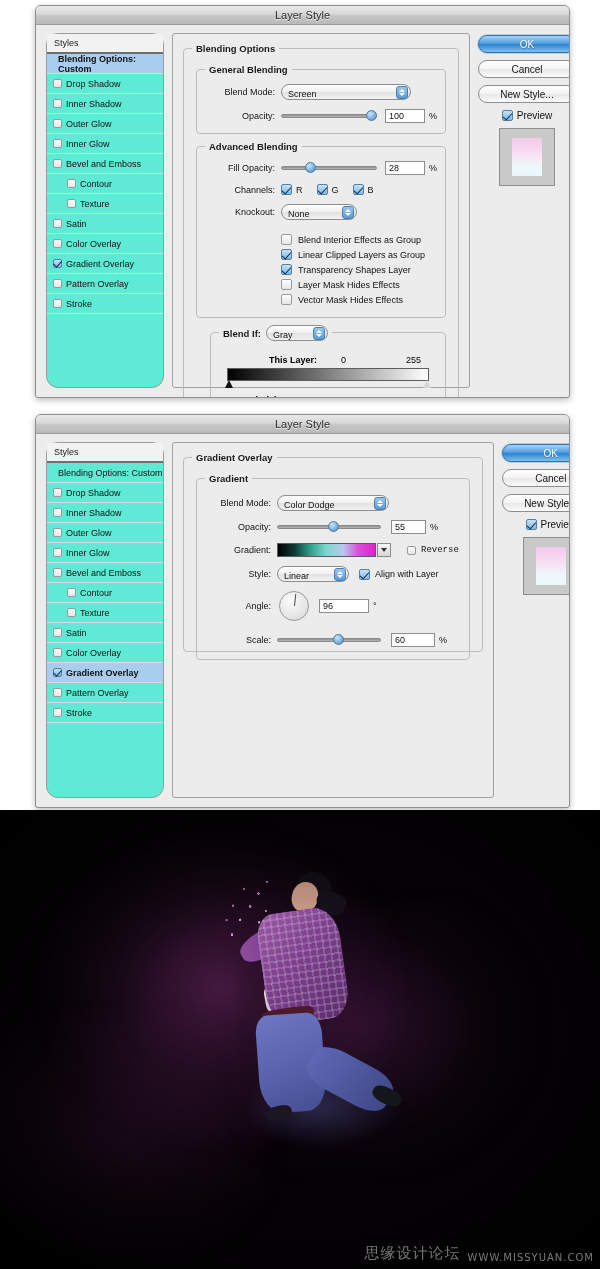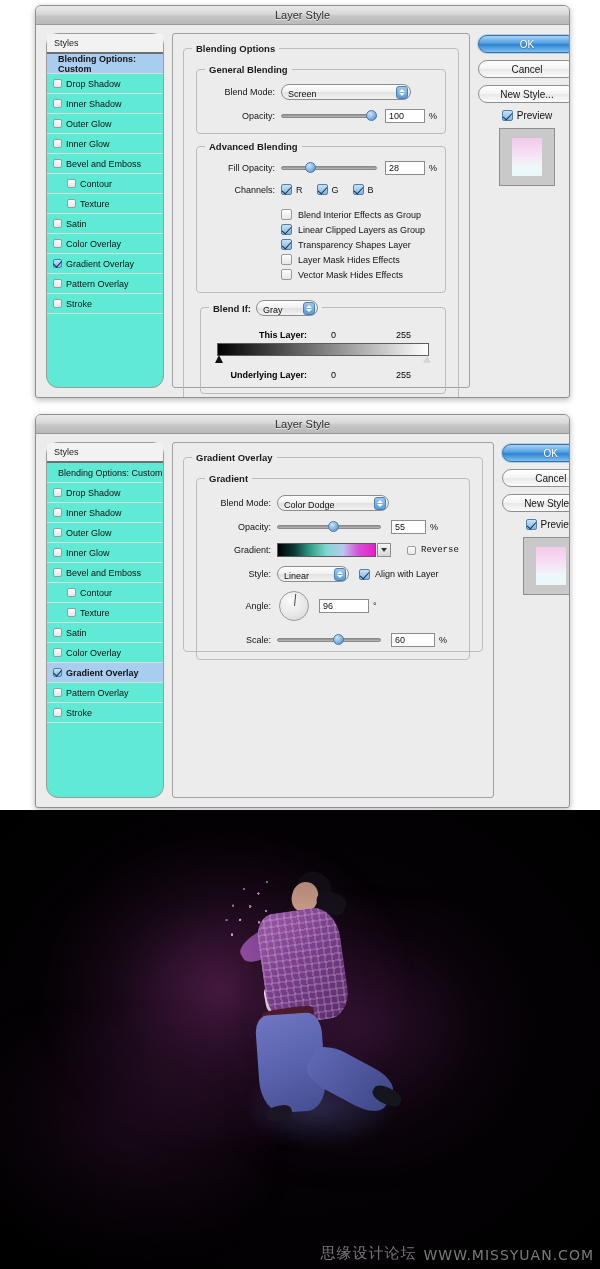--- a/index.html
+++ b/index.html
@@ -343,21 +343,21 @@
 
   .watermark {
     position: absolute; right: 6px; bottom: 6px;
     display: flex; align-items: flex-end; gap: 7px;
     font-size: 11px; color: #8c8c8c;
     letter-spacing: 1px;
     opacity: .85;
     font-family: "DejaVu Sans", sans-serif;
   }
   .watermark .cn { font-size: 15px; color: #8a8a8a; }
-  .watermark .url { font-size: 14px; color: #8f8f8f; }
+  .watermark .url { font-size: 10px; color: #8f8f8f; }
 </style>
 </head>
 <body>
 
 <div class="page">
 
   <div class="dialog" id="dlg1" style="left:35px; top:5px; width:535px; height:393px;">
     <div class="titlebar">
       <span>Layer Style</span>
     </div>
@@ -481,20 +481,30 @@
                       <span class="cb big on"></span>
                       <span>G</span>
                     </span>
                     <span style="display: flex; align-items: center; gap: 4px;">
                       <span class="cb big on"></span>
                       <span>B</span>
                     </span>
                   </div>
               </div>
 
+              <div class="row">
+                <div class="lab" style="width:70px;">Knockout:</div>
+                <div class="popup" style="width:76px; margin-left:6px;">
+                  <span>None</span>
+                  <span class="arrows">
+                    <i class="up"></i>
+                      <i class="dn"></i>
+                  </span>
+                </div>
+              </div>
 
               <div id="d1-advopts" style="margin-left:76px; margin-top:12px;">
                   <div style="display: flex; align-items: center; gap: 6px; height: 15px; font-size: 9px; color: rgb(17, 17, 17);">
                     <span class="cb big"></span>
                     <span>Blend Interior Effects as Group</span>
                   </div>
                   <div style="display: flex; align-items: center; gap: 6px; height: 15px; font-size: 9px; color: rgb(17, 17, 17);">
                     <span class="cb big on"></span>
                     <span>Linear Clipped Layers as Group</span>
                   </div>
@@ -506,21 +516,21 @@
                     <span class="cb big"></span>
                     <span>Layer Mask Hides Effects</span>
                   </div>
                   <div style="display: flex; align-items: center; gap: 6px; height: 15px; font-size: 9px; color: rgb(17, 17, 17);">
                     <span class="cb big"></span>
                     <span>Vector Mask Hides Effects</span>
                   </div>
                 </div>
             </div>
 
-            <div class="group" style="margin:14px 2px 4px 6px; padding:14px 10px 10px 10px;">
+            <div class="group" style="margin:14px 2px 4px 16px; padding:14px 10px 10px 10px;">
               <div class="legend" style="display:flex; align-items:center; gap:5px; top:-8px;">
                 <span>Blend If:</span>
                 <span class="popup" style="width:62px; font-weight:normal;">
                   <span>Gray</span>
                   <span class="arrows">
                     <i class="up"></i>
                       <i class="dn"></i>
                   </span>
                 </span>
               </div>

